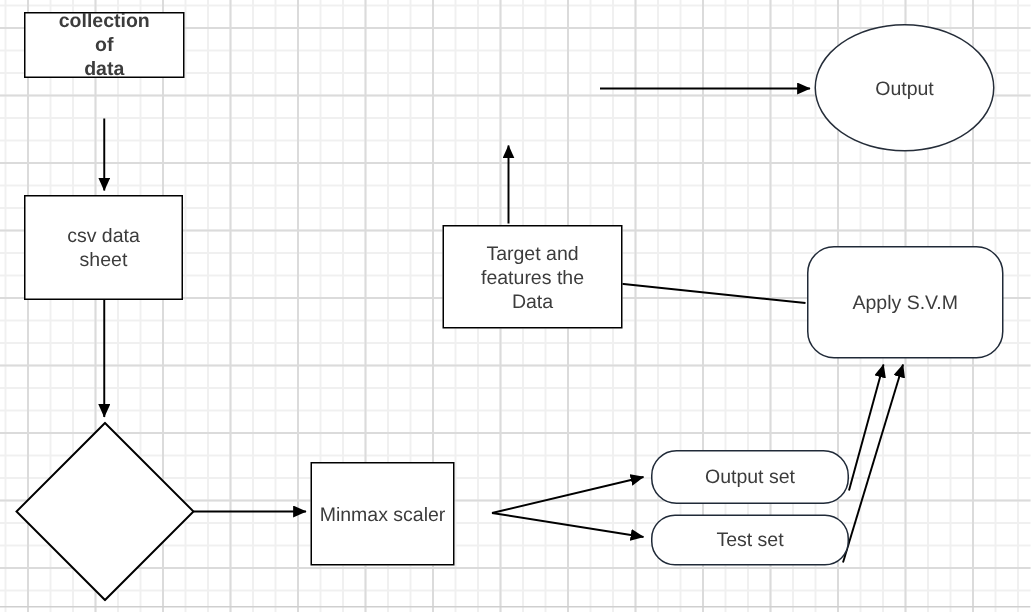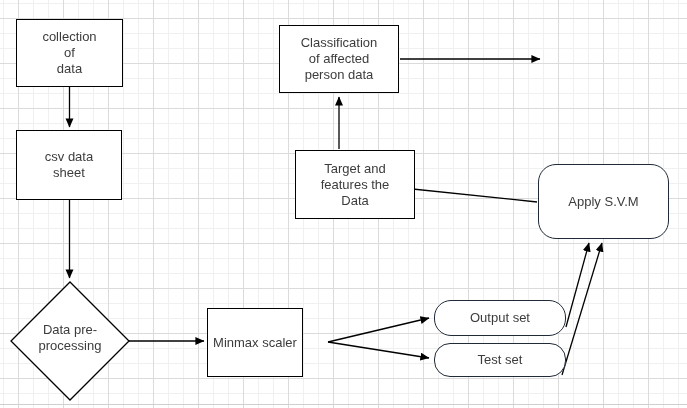--- a/index.html
+++ b/index.html
@@ -53,37 +53,35 @@
     <line x1="129" y1="341" x2="204" y2="341" marker-end="url(#arrow)"></line>
     <line x1="328" y1="342" x2="429" y2="318" marker-end="url(#arrow)"></line>
     <line x1="328" y1="342" x2="429" y2="358" marker-end="url(#arrow)"></line>
     <line x1="566" y1="327" x2="589" y2="243" marker-end="url(#arrow)"></line>
     <line x1="562" y1="375" x2="602" y2="243" marker-end="url(#arrow)"></line>
     <line x1="537" y1="202" x2="403" y2="188" marker-end="url(#arrow)"></line>
     <line x1="339" y1="149" x2="339" y2="97" marker-end="url(#arrow)"></line>
     <line x1="400" y1="59" x2="540" y2="59" marker-end="url(#arrow)"></line>
   </svg>
 
-  <div class="node rect" style="left:16px;top:19px;width:107px;height:68px;">
+  <div class="node rect" style="left:16px;top:8px;width:107px;height:44px;font-weight:bold;">
     <span class="lbl">collection
 of
 data</span>
   </div>
 
   <div class="node rect" style="left:16px;top:130px;width:106px;height:70px;">
     <span class="lbl">csv data
 sheet</span>
   </div>
 
   <div class="node diamond" style="left:10px;top:281px;width:120px;height:120px;">
     <svg width="120" height="120" viewBox="0 0 120 120">
       <polygon points="60,1 119,60 60,119 1,60" fill="#ffffff" stroke="#000000" stroke-width="1.3"></polygon>
     </svg>
-    <span class="lbl">Data pre-
-processing</span>
   </div>
 
   <div class="node rect" style="left:207px;top:308px;width:96px;height:69px;">
     <span class="lbl">Minmax scaler</span>
   </div>
 
   <div class="node rounded" style="left:434px;top:300px;width:132px;height:36px;border-radius:17px;">
     <span class="lbl">Output set</span>
   </div>
 
@@ -94,20 +92,18 @@
   <div class="node rounded" style="left:538px;top:164px;width:131px;height:75px;border-radius:18px;text-align:center;">
     <span class="lbl">Apply S.V.M</span>
   </div>
 
   <div class="node rect" style="left:279px;top:150px;width:120px;height:69px;margin-left:16px;">
     <span class="lbl">Target and
 features the
 Data</span>
   </div>
 
-  <div class="node rect" style="left:279px;top:25px;width:120px;height:68px;">
-    <span class="lbl">Classification
-of affected
-person data</span>
+
+  <div class="node ellipse" style="left:543px;top:16px;width:120px;height:85px;">
+    <span class="lbl">Output</span>
   </div>
-
 
 </div>
 
 </body></html>

